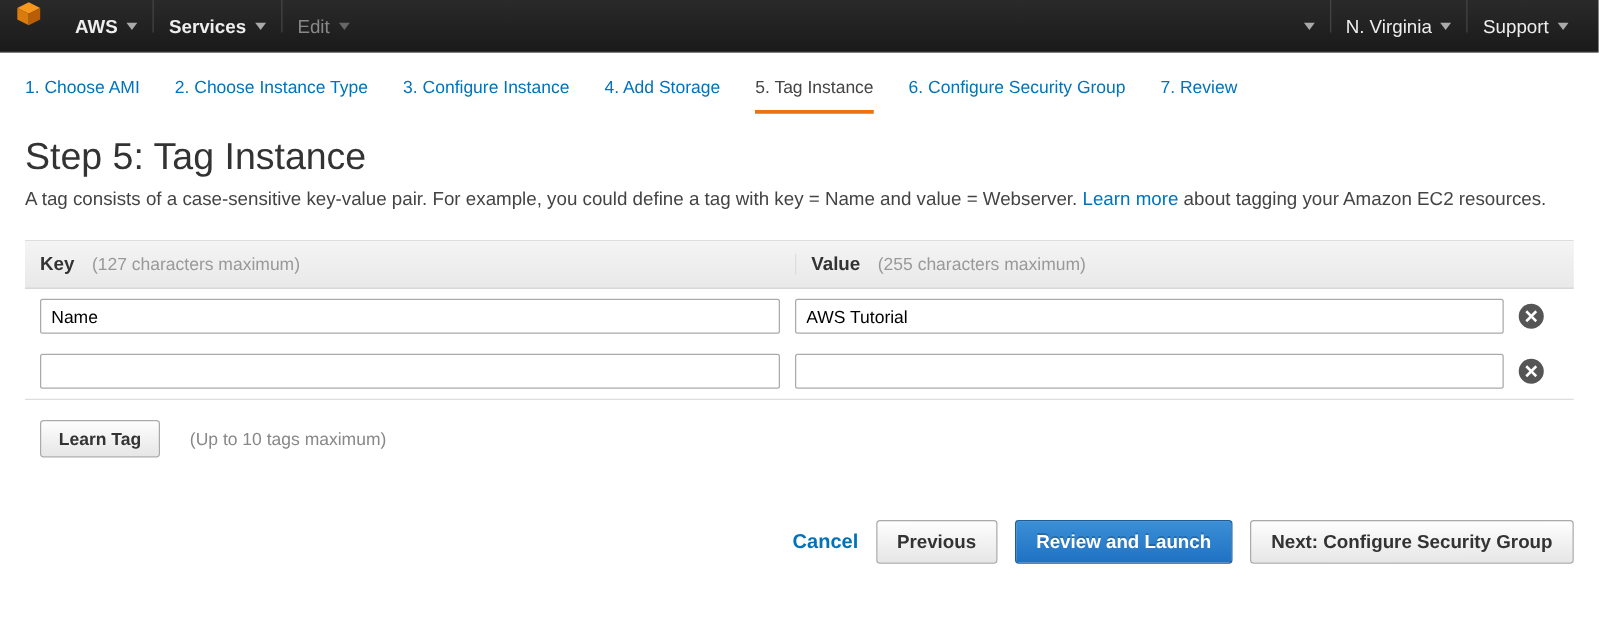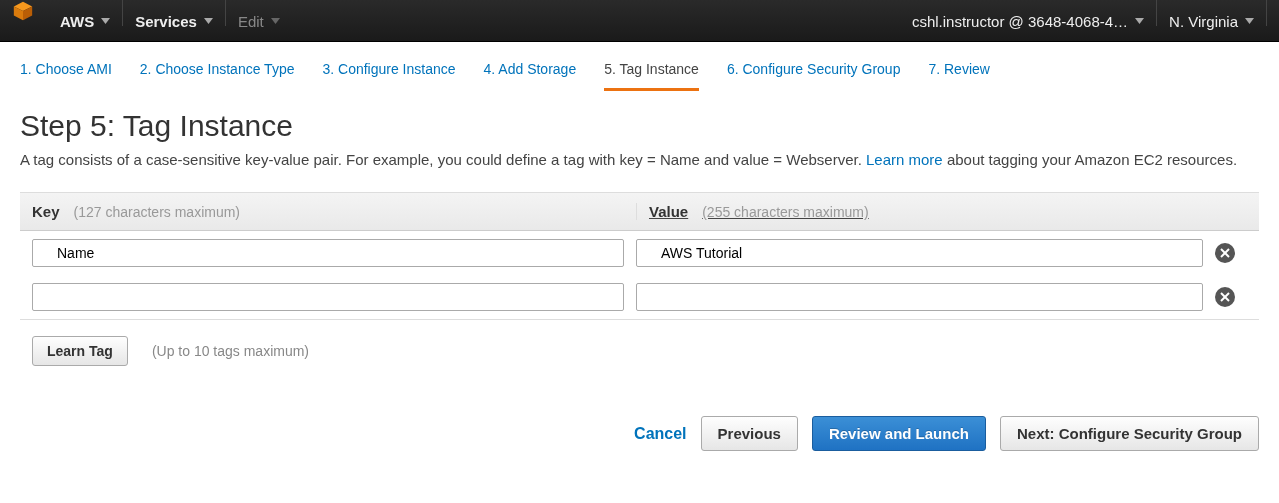--- a/index.html
+++ b/index.html
@@ -28,26 +28,26 @@
 .desc { font-size: 15px; color: #444; margin-top: 6px; line-height: 1.45; }
 .desc a { color: #0073bb; text-decoration: none; }
 
 
 .tag-table { margin-top: 22px; border: 1px solid #ddd; border-left: none; border-right: none; }
 .tag-header { background: linear-gradient(#f4f4f4,#e9e9e9); display: flex; padding: 10px 12px; border-bottom: 1px solid #ccc; color: #444; }
 .tag-header .col { display: flex; align-items: baseline; }
 .tag-header .col .lbl { font-weight: bold; color: #333; margin-right: 14px; font-size: 15px; }
 .tag-header .col .hint { color: #999; font-size: 14px; }
 .col-key { flex: 0 0 604px; }
-.col-val { flex: 1; border-left: 1px solid #ddd; padding-left: 12px; text-decoration: underline; }
+.col-val { flex: 1; border-left: 1px solid #ddd; padding-left: 12px; }
 .tag-header .col-val { border-left-color: #ddd; }
 .gutter { flex: 0 0 44px; display:flex; align-items:center; justify-content:center; }
 
 .tag-row { display: flex; align-items: center; padding: 8px 12px; }
-.tag-row input { width: 100%; padding: 5px 24px; font-size: 14px; border: 1px solid #aaa; border-radius: 2px; background:#fff; }
+.tag-row input { width: 100%; padding: 5px 8px; font-size: 14px; border: 1px solid #aaa; border-radius: 2px; background:#fff; }
 .tag-row .col-key { padding-right: 12px; }
 .tag-row .col-val { border-left: none; padding-left: 0; padding-right: 0; }
 .tag-row .col-val input { width: 100%; }
 
 .remove-btn { width: 20px; height: 20px; border-radius: 50%; background: #555; color: #fff; display: flex; align-items: center; justify-content: center; cursor: pointer; font-weight:bold; font-size:13px; }
 
 .create-row { padding: 16px 12px 12px 12px; display: flex; align-items: center; gap: 24px; }
 .btn { background: linear-gradient(#fefefe,#e6e6e6); border: 1px solid #aaa; border-radius: 3px; padding: 6px 14px; font-size: 14px; font-weight: bold; color: #333; cursor: pointer; }
 .hint2 { color: #888; font-size: 14px; }
 
@@ -89,37 +89,44 @@
   <div class="tb-item edit">
     <span>Edit</span>
     <span class="caret">
         <svg width="9" height="6">
           <polygon points="0,0 9,0 4.5,6" fill="#666"></polygon>
         </svg>
       </span>
   </div>
   <div class="spacer"></div>
   <div class="tb-item">
-    <span>cshl.instructor @ 3648-4068-4…</span>
     <span class="caret">
         <svg width="9" height="6">
           <polygon points="0,0 9,0 4.5,6" fill="#aaa"></polygon>
         </svg>
       </span>
   </div>
   <div class="sep"></div>
   <div class="tb-item">
     <span>N. Virginia</span>
     <span class="caret">
         <svg width="9" height="6">
           <polygon points="0,0 9,0 4.5,6" fill="#aaa"></polygon>
         </svg>
       </span>
   </div>
   <div class="sep"></div>
+  <div class="tb-item">
+    <span>Support</span>
+    <span class="caret">
+        <svg width="9" height="6">
+          <polygon points="0,0 9,0 4.5,6" fill="#aaa"></polygon>
+        </svg>
+      </span>
+  </div>
 </div>
 
 <div class="steps">
   <div class="step">1. Choose AMI</div>
   <div class="step">2. Choose Instance Type</div>
   <div class="step">3. Configure Instance</div>
   <div class="step">4. Add Storage</div>
   <div class="step active">5. Tag Instance</div>
   <div class="step">6. Configure Security Group</div>
   <div class="step">7. Review</div>

